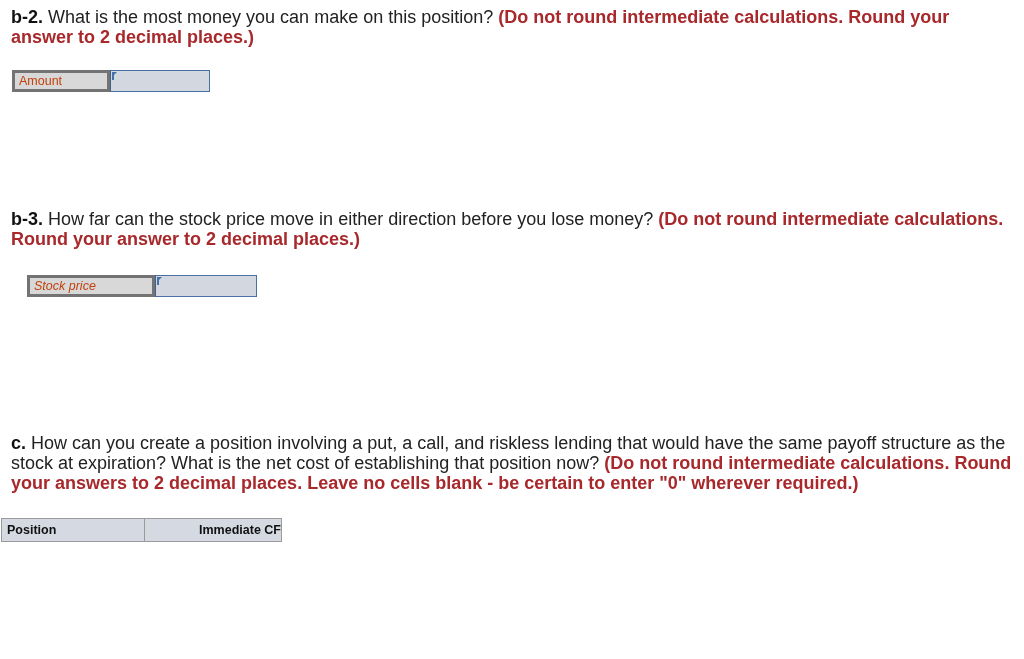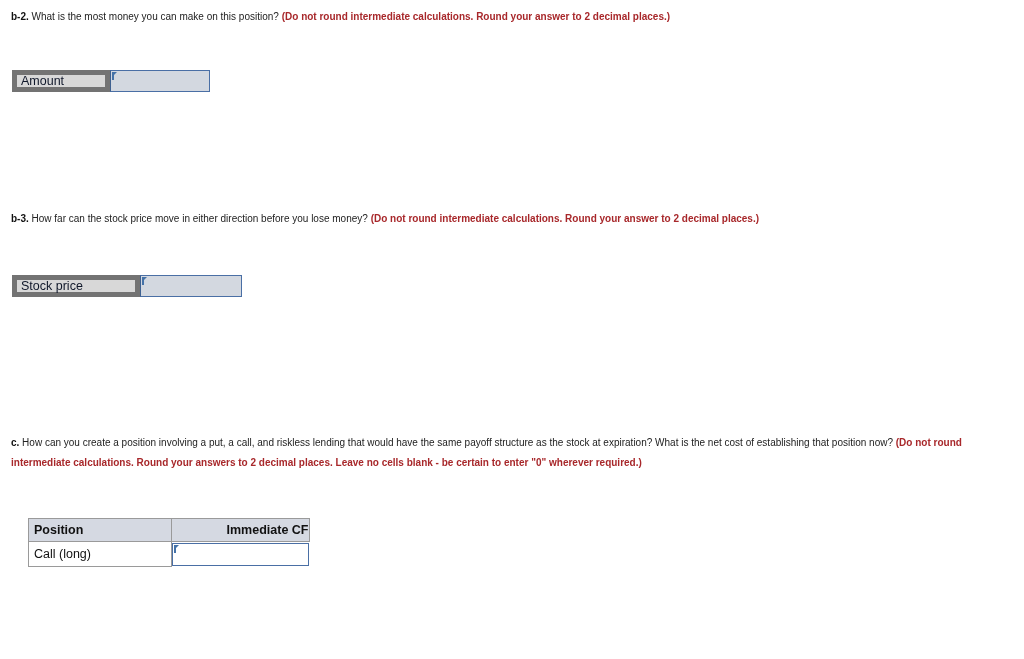--- a/index.html
+++ b/index.html
@@ -14,21 +14,21 @@
     font-family: "Liberation Sans", sans-serif;
     color: #1a1a1a;
     overflow: hidden;
   }
 
   
   .question {
     position: absolute;
     left: 11px;
     width: 1004px;
-    font-size: 10px;
+    font-size: 18px;
     line-height: 20px;
     color: #222222;
   }
   .q-label {
     font-weight: bold;
     color: #111111;
   }
   .q-note {
     font-weight: bold;
     color: #a8282b;
@@ -40,26 +40,26 @@
 
   
   .answer-widget {
     position: absolute;
     display: flex;
     align-items: stretch;
     height: 22px;
   }
   .answer-widget .aw-label {
     background: #d8d8d8;
-    border: 5px solid #737373;
+    border: 3px solid #737373;
     box-sizing: border-box;
     font-size: 12.5px;
     line-height: 20px;
     padding: 0 4px;
-    color: #0f172a;
+    color: #c2410c;
     display: flex;
     align-items: center;
     white-space: nowrap;
   }
   .answer-widget .aw-input {
     position: relative;
     background: #d3d8e0;
     border: 1px solid #4a6fa5;
     border-left: 1px solid #3f6190;
     box-sizing: border-box;
@@ -82,28 +82,28 @@
     left: 1px;
     width: 2px;
     height: 8px;
     background: #4472a8;
   }
 
   #widget-amount { left: 12px; top: 70px; }
   #widget-amount .aw-label { width: 98px; }
   #widget-amount .aw-input { width: 100px; }
 
-  #widget-stock { left: 12px; top: 275px; }
+  #widget-stock { left: 27px; top: 275px; font-style: italic; }
   #widget-stock .aw-label { width: 128px; }
   #widget-stock .aw-input { width: 102px; }
 
   
   #position-table {
     position: absolute;
-    left: 28px;
+    left: 1px;
     top: 518px;
     border-collapse: collapse;
     font-size: 12.5px;
   }
   #position-table th,
   #position-table td {
     box-sizing: border-box;
     padding: 0;
     margin: 0;
   }
@@ -175,20 +175,14 @@
 <div class="question" id="q-c"><span class="q-label">c.</span><span> How can you create a position involving a put, a call, and riskless lending that would have the same payoff structure as the stock at expiration? What is the net cost of establishing that position now? </span><span class="q-note">(Do not round intermediate calculations. Round your answers to 2 decimal places. Leave no cells blank - be certain to enter "0" wherever required.)</span></div>
 
 <table id="position-table">
   <thead>
     <tr>
       <th class="th-pos">Position</th>
       <th class="th-cf">Immediate CF</th>
     </tr>
   </thead>
   <tbody>
-    <tr>
-      <td class="row-label">Call (long)</td>
-      <td class="cell-input">
-        <div class="cf-box flag" placeholder=""></div>
-      </td>
-    </tr>
   </tbody>
 </table>
 
 </body></html>

